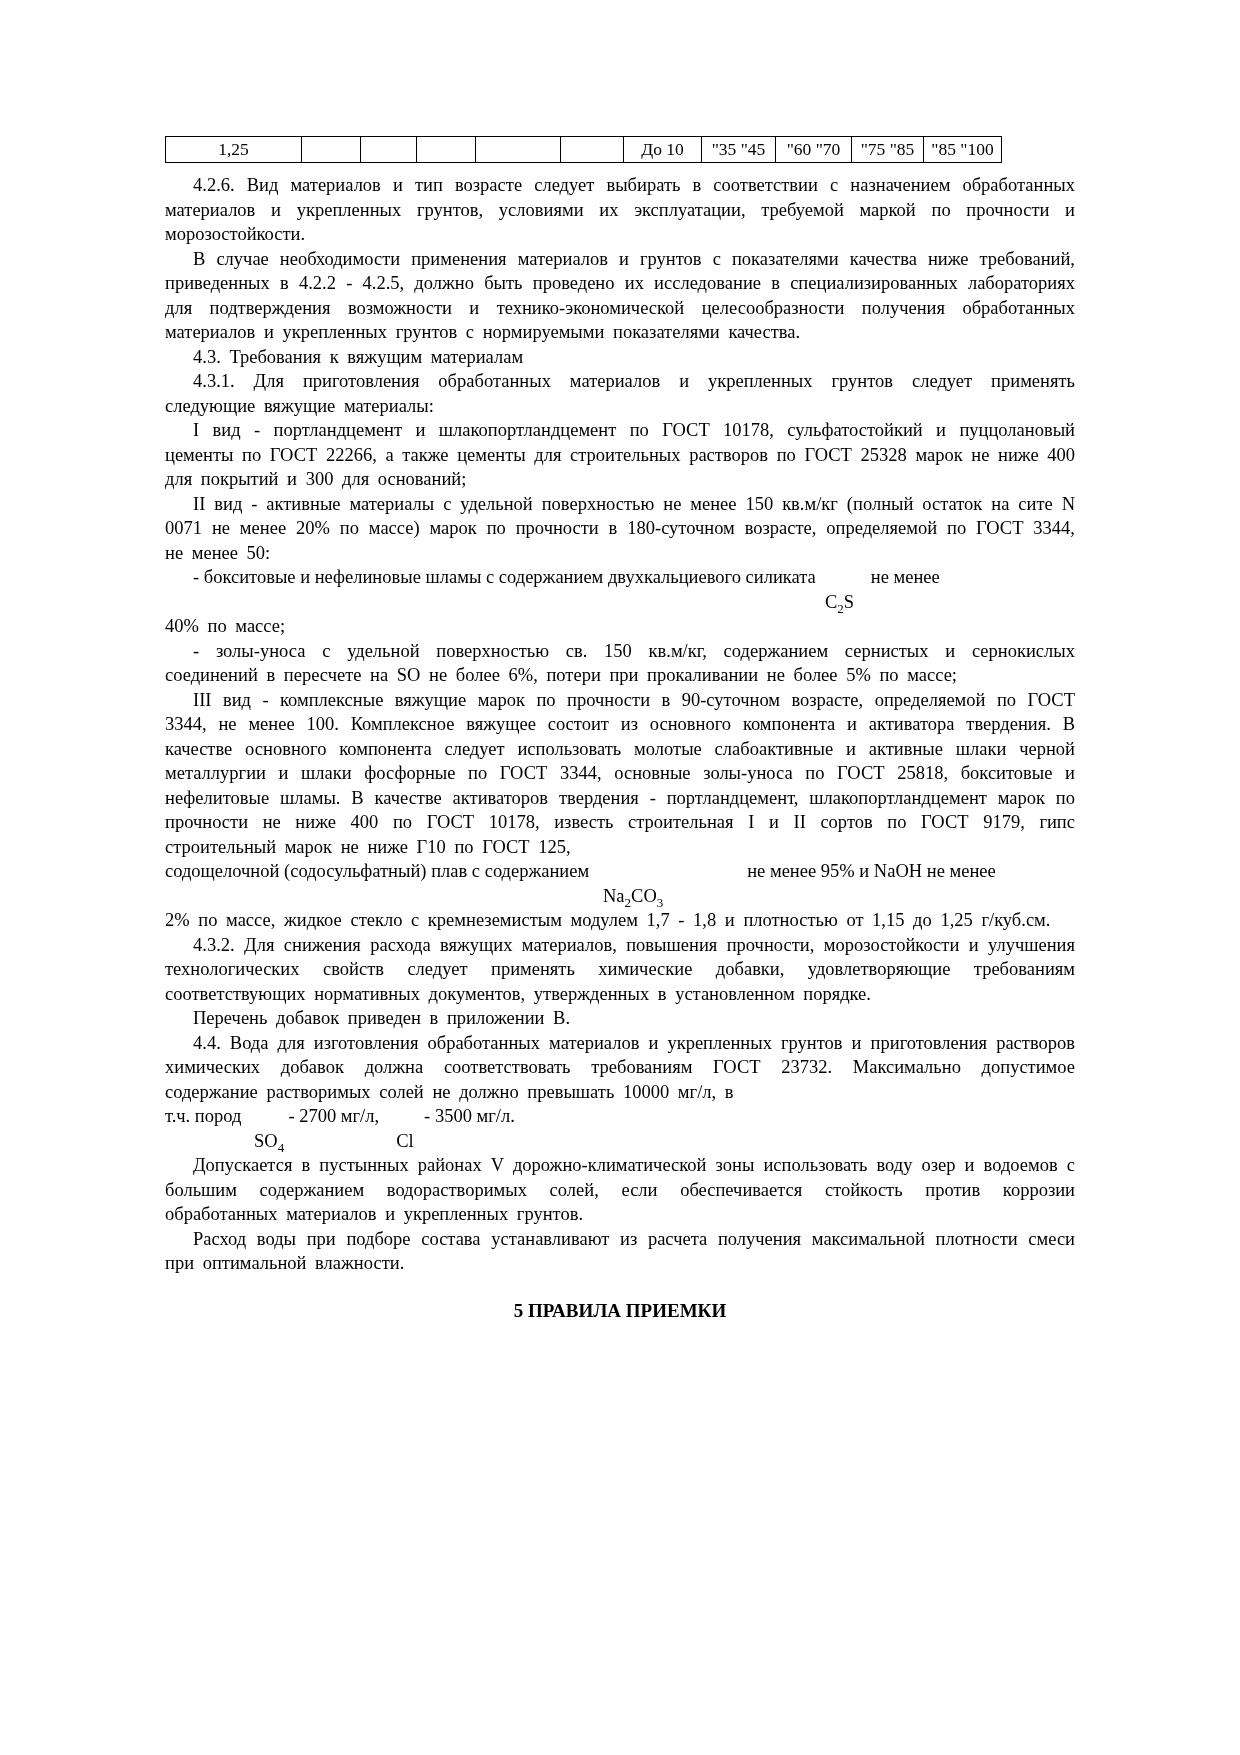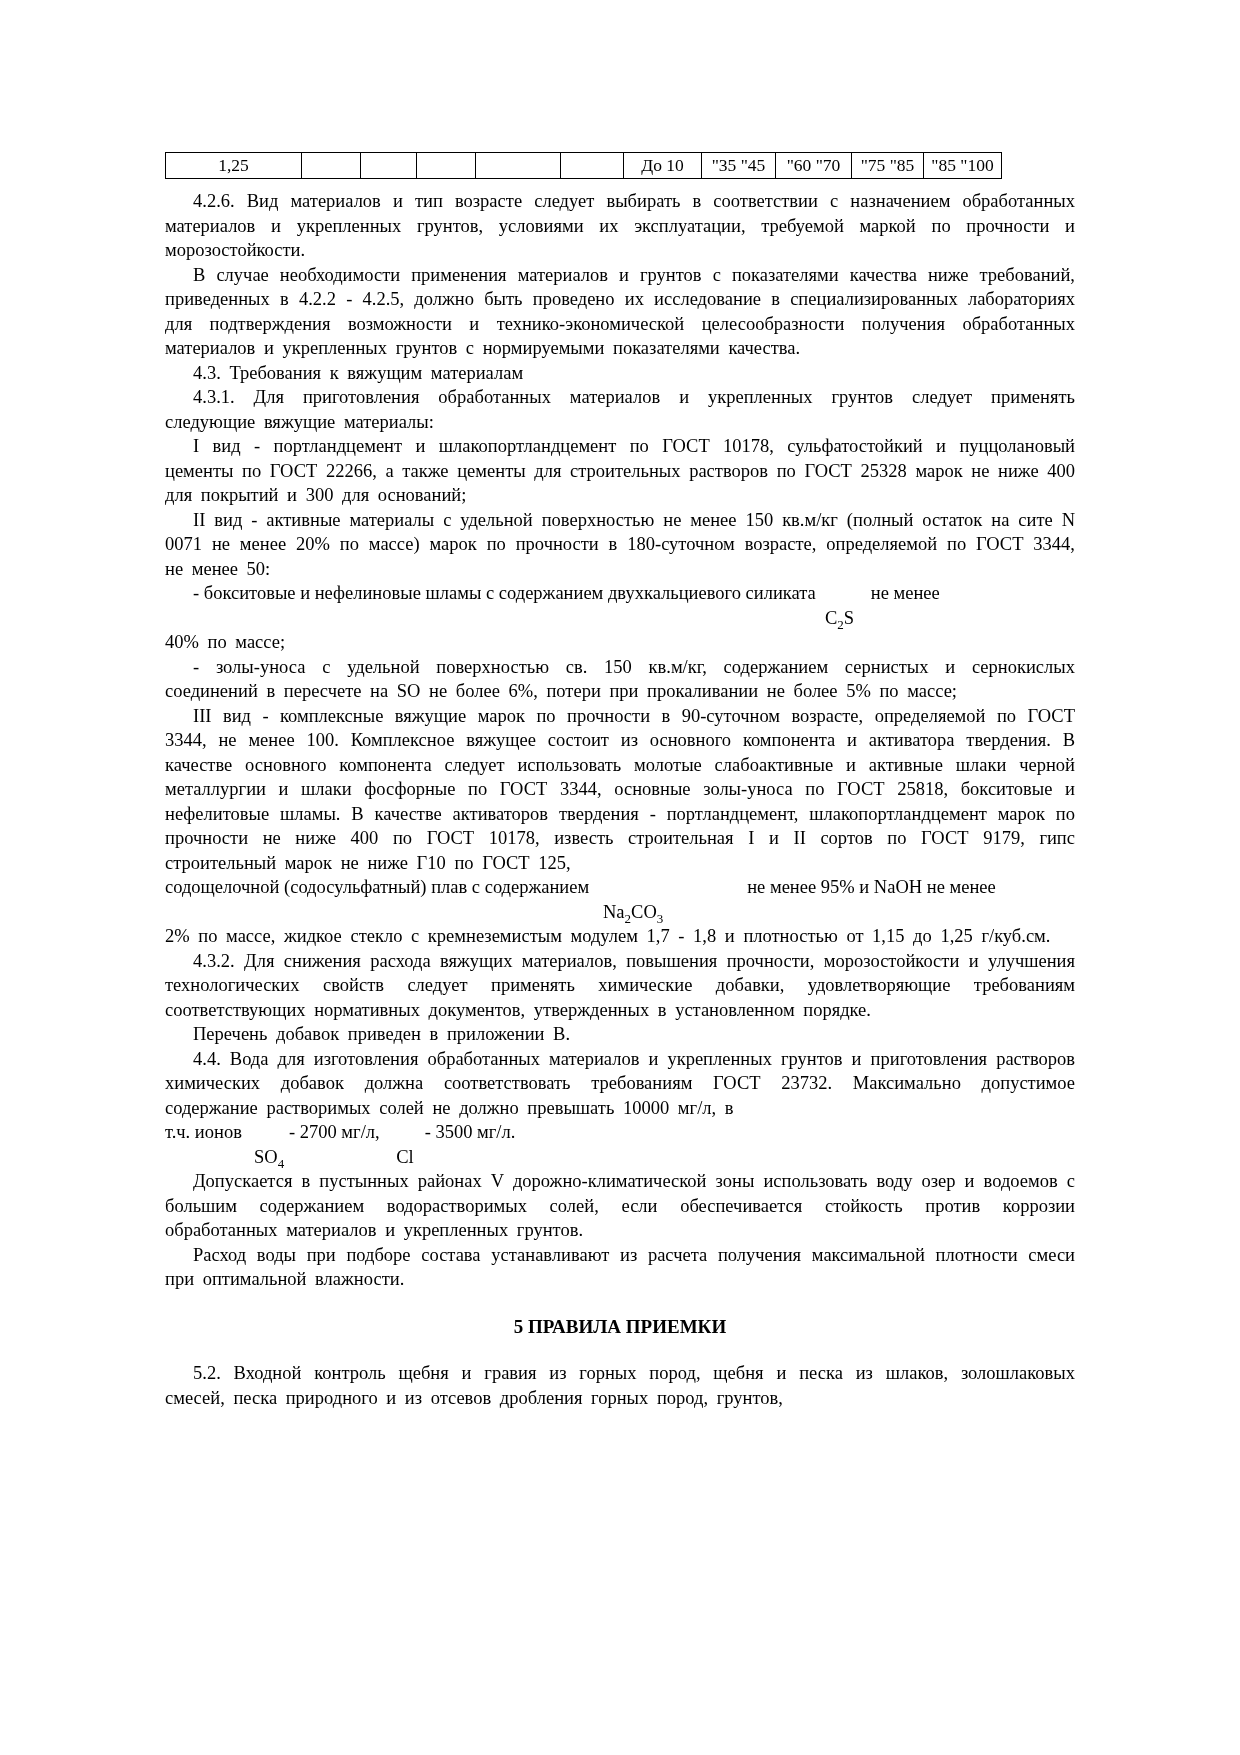--- a/index.html
+++ b/index.html
@@ -11,21 +11,21 @@
   }
   .doc {
     width: 910px;
     margin: 0 auto;
     padding-top: 136px;
     font-size: 18.5px;
     line-height: 24.5px;
   }
   .frag-table {
     border-collapse: collapse;
-    margin: 16px 0 10px 0;
+    margin: 0 0 10px 0;
     table-layout: fixed;
   }
   .frag-table td {
     border: 1.5px solid #000;
     height: 25px;
     padding: 0 2px;
     text-align: center;
     font-size: 17.5px;
     white-space: nowrap;
     overflow: hidden;
@@ -83,19 +83,18 @@
     <div class="formula-line"><span class="gap" style="width: 660px;"></span><span>C</span><sub>2</sub><span>S</span></div>
     <p class="para no-indent">40% по массе;</p>
     <p class="para">- золы-уноса с удельной поверхностью св. 150 кв.м/кг, содержанием сернистых и сернокислых соединений в пересчете на SO не более 6%, потери при прокаливании не более 5% по массе;</p>
     <p class="para">III вид - комплексные вяжущие марок по прочности в 90-суточном возрасте, определяемой по ГОСТ 3344, не менее 100. Комплексное вяжущее состоит из основного компонента и активатора твердения. В качестве основного компонента следует использовать молотые слабоактивные и активные шлаки черной металлургии и шлаки фосфорные по ГОСТ 3344, основные золы-уноса по ГОСТ 25818, бокситовые и нефелитовые шламы. В качестве активаторов твердения - портландцемент, шлакопортландцемент марок по прочности не ниже 400 по ГОСТ 10178, известь строительная I и II сортов по ГОСТ 9179, гипс строительный марок не ниже Г10 по ГОСТ 125,</p>
     <div class="seg-line"><span>содощелочной (содосульфатный) плав с содержанием</span><span class="gap" style="width: 158px;"></span><span>не менее 95% и NaOH не менее</span></div>
     <div class="formula-line"><span class="gap" style="width: 438px;"></span><span>Na</span><sub>2</sub><span>CO</span><sub>3</sub></div>
     <p class="para no-indent">2% по массе, жидкое стекло с кремнеземистым модулем 1,7 - 1,8 и плотностью от 1,15 до 1,25 г/куб.см.</p>
     <p class="para">4.3.2. Для снижения расхода вяжущих материалов, повышения прочности, морозостойкости и улучшения технологических свойств следует применять химические добавки, удовлетворяющие требованиям соответствующих нормативных документов, утвержденных в установленном порядке.</p>
     <p class="para">Перечень добавок приведен в приложении В.</p>
     <p class="para">4.4. Вода для изготовления обработанных материалов и укрепленных грунтов и приготовления растворов химических добавок должна соответствовать требованиям ГОСТ 23732. Максимально допустимое содержание растворимых солей не должно превышать 10000 мг/л, в</p>
-    <div class="seg-line"><span>т.ч. ионов</span><span class="gap" style="width: 47px;"></span><span>- 2700 мг/л,</span><span class="gap" style="width: 45px;"></span><span>- 3500 мг/л.</span></div>
+    <div class="seg-line"><span>т.ч. пород</span><span class="gap" style="width: 47px;"></span><span>- 2700 мг/л,</span><span class="gap" style="width: 45px;"></span><span>- 3500 мг/л.</span></div>
     <div class="formula-line"><span class="gap" style="width: 89px;"></span><span>SO</span><sub>4</sub><span class="gap" style="width: 112px;"></span><span>Cl</span></div>
     <p class="para">Допускается в пустынных районах V дорожно-климатической зоны использовать воду озер и водоемов с большим содержанием водорастворимых солей, если обеспечивается стойкость против коррозии обработанных материалов и укрепленных грунтов.</p>
     <p class="para">Расход воды при подборе состава устанавливают из расчета получения максимальной плотности смеси при оптимальной влажности.</p>
     <div class="heading">5 ПРАВИЛА ПРИЕМКИ</div>
-    <p class="para">5.2. Входной контроль щебня и гравия из горных пород, щебня и песка из шлаков, золошлаковых смесей, песка природного и из отсевов дробления горных пород, грунтов,</p>
   </div>
 
 </body></html>

